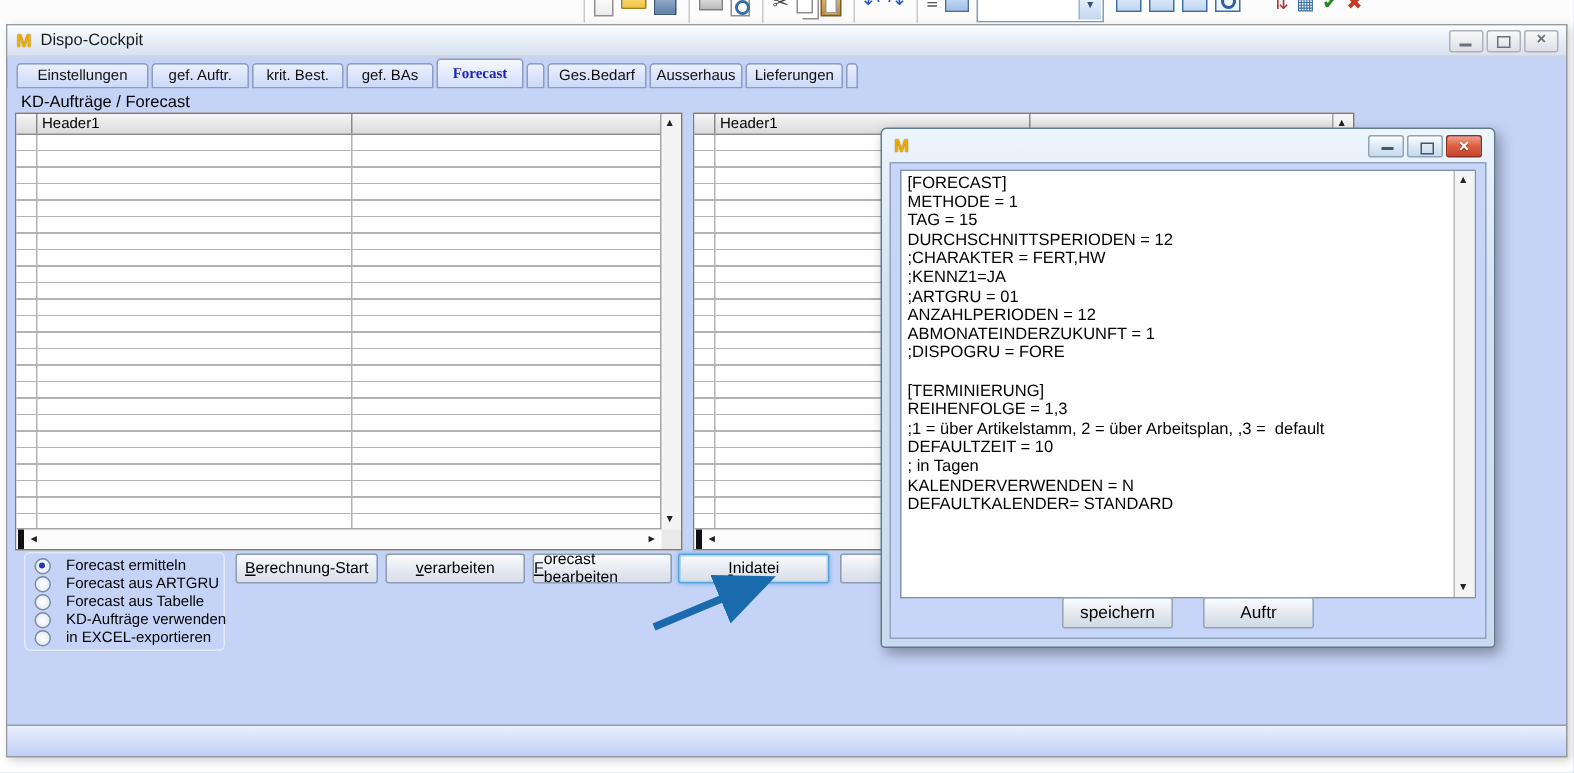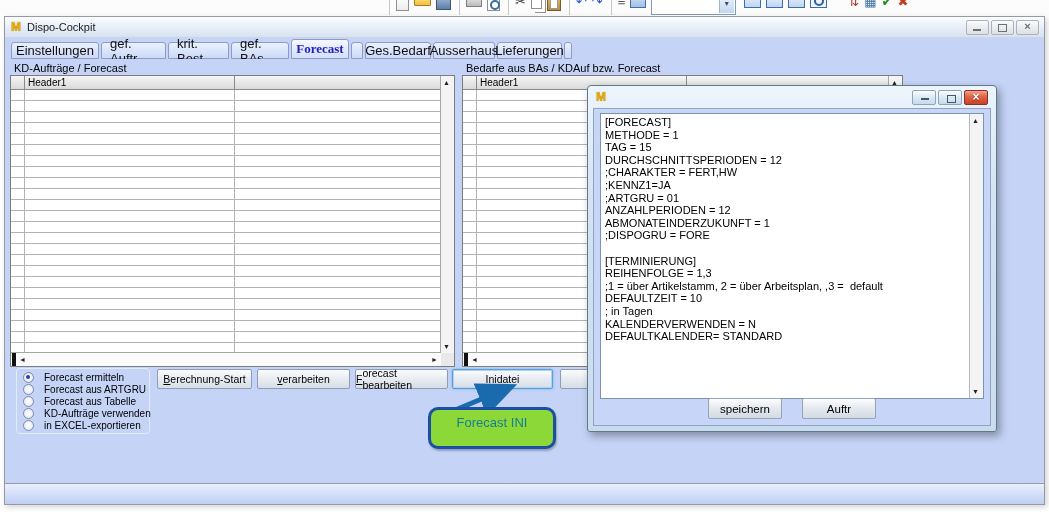--- a/index.html
+++ b/index.html
@@ -43,21 +43,21 @@
   #titlebar .wtitle{font-size:11px;color:#1c1c1c}
   #win-controls{position:absolute;top:3px;right:5px;display:flex;gap:2px}
   .wbtn{width:21px;height:13px;border:1px solid #aeb2b8;border-radius:2px;background:linear-gradient(#fafafa,#dcdfe4);position:relative}
   .wbtn.min::after{content:"";position:absolute;left:6px;bottom:3px;width:8px;height:2px;background:#6b6f76}
   .wbtn.max::after{content:"";position:absolute;left:6px;top:3px;width:7px;height:6px;border:1px solid #6b6f76}
   .wbtn.cls::after{content:"×";position:absolute;left:0;right:0;top:-1px;text-align:center;font-size:11px;color:#6b6f76;font-weight:bold}
 
   
   #tabbar{position:absolute;left:6px;top:21px;height:21px;display:flex;align-items:flex-end}
   .tab{height:17px;margin-right:2px;padding:0 8px;border:1px solid #8d9cc2;border-radius:3px 3px 0 0;
-       background:linear-gradient(#eaf0fd,#ccd9f7);font-size:13px;display:flex;align-items:center;justify-content:center;color:#101010;box-sizing:border-box}
+       background:linear-gradient(#eaf0fd,#ccd9f7);font-size:10px;display:flex;align-items:center;justify-content:center;color:#101010;box-sizing:border-box}
   .tab.active{height:20px;background:linear-gradient(#f5f8ff,#d2defa);font-weight:bold}
   .tab.stub{width:12px;padding:0}
 
   
   #client{position:absolute;left:0;top:42px;right:0;bottom:21px;background:#c5d3f7;overflow:hidden}
   .panel-label{position:absolute;top:3px;font-size:11px;color:#000}
 
   
   .grid{position:absolute;top:16px;height:292px;background:#fff;border:1px solid #7d7d7d;box-sizing:border-box}
   .g-header{position:absolute;left:0;top:0;right:13px;height:13px;background:linear-gradient(#f6f6f6,#dadada);border-bottom:1px solid #8a8a8a}
@@ -217,21 +217,20 @@
       <div class="tab active" style="width: 58px; color: rgb(31, 31, 191); font-family: Liberation Serif, serif;">Forecast</div>
       <div class="tab stub"></div>
       <div class="tab" style="width: 66px;">Ges.Bedarf</div>
       <div class="tab" style="width: 62px;">Ausserhaus</div>
       <div class="tab" style="width: 65px;">Lieferungen</div>
       <div class="tab stub" style="width: 8px;"></div>
     </div>
 
   <div id="client">
     <div class="panel-label" style="left:9px">KD-Aufträge / Forecast</div>
-    <div class="panel-label" style="left:461px">Bedarfe aus BAs / KDAuf bzw. Forecast</div>
 
     <div class="grid" id="grid-left" style="left:5px;width:445px">
         <div class="g-header">
           <div class="g-h-marker"></div>
           <div class="g-h-sep"></div>
           <div class="g-h-label">Header1</div>
         </div>
         <div class="g-body">
           <div class="g-vline" style="left: 13px;"></div>
           <div class="g-vline" style="left: 223px;"></div>
@@ -302,23 +301,20 @@
 
     <svg id="arrow-svg" width="130" height="50">
       <defs>
         <marker id="ah" markerWidth="9" markerHeight="8" refX="6" refY="3.5" orient="auto">
           <path d="M0,0 L8,3.5 L0,7 Z" fill="#1a6bad"></path>
         </marker>
       </defs>
       <line x1="16" y1="44" x2="88" y2="14" stroke="#1a6bad" stroke-width="5" marker-end="url(#ah)"></line>
     </svg>
 
-    <div id="callout">
-      <span>Forecast INI</span>
-    </div>
   </div>
 
   <div id="statusstrip"></div>
 </div>
 
 <div id="dialog">
   <div id="dlg-title">
     <span class="mlogo">M</span>
   </div>
   <div id="dlg-controls">

